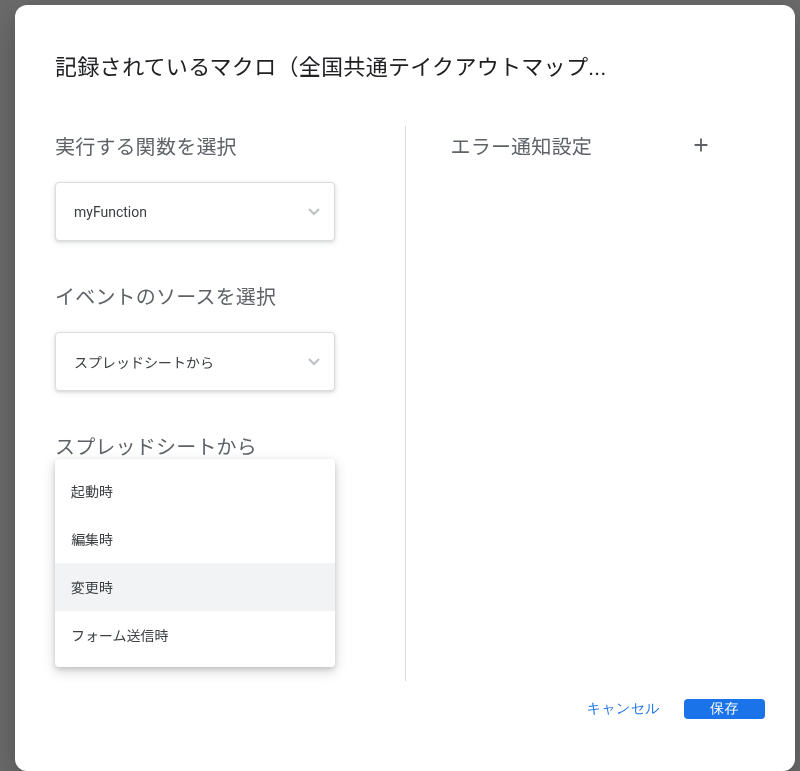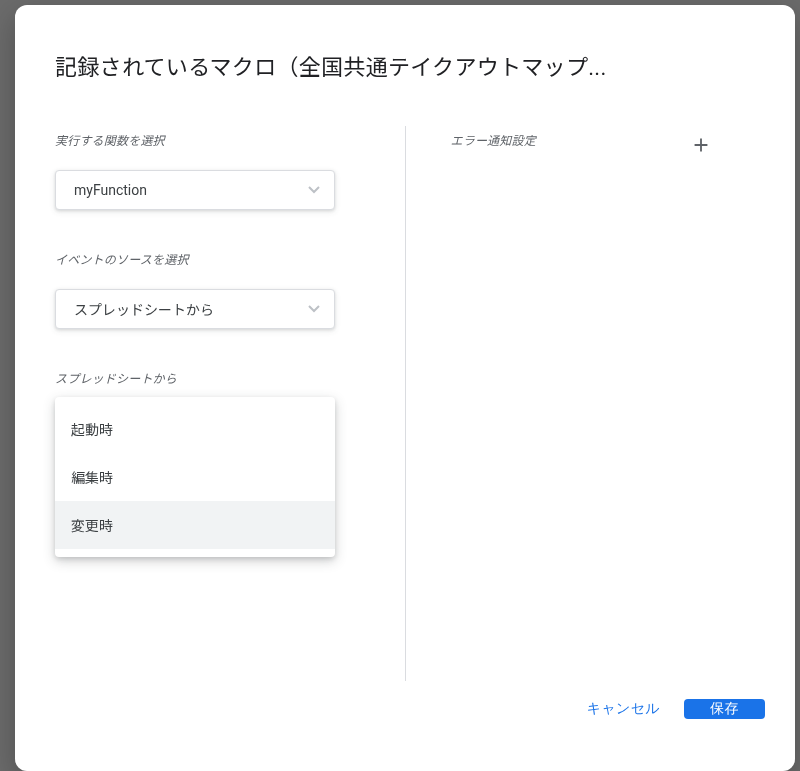--- a/index.html
+++ b/index.html
@@ -57,25 +57,24 @@
     }
     .right-panel {
       flex: 1 1 50%;
       padding-left: 45px;
       position: relative;
     }
     .field-group {
       margin-bottom: 40px;
     }
     .field-label {
-      font-size: 12px;
+      font-size: 20px;
       color: #5f6368;
       margin-bottom: 22px;
       letter-spacing: 0.2px;
-      font-style: italic;
     }
     .right-header {
       display: flex;
       align-items: flex-start;
       justify-content: space-between;
     }
     .right-header .field-label {
       margin-bottom: 0;
     }
     .add-btn {
@@ -91,21 +90,21 @@
       margin-right: 40px;
     }
     .add-btn svg {
       width: 22px;
       height: 22px;
     }
     .select-box {
       background: #fff;
       border: 1px solid #dadce0;
       border-radius: 4px;
-      height: 40px;
+      height: 59px;
       display: flex;
       align-items: center;
       justify-content: space-between;
       padding: 0 14px 0 18px;
       cursor: pointer;
       box-shadow: 0 1px 3px rgba(60,64,67,0.15), 0 2px 6px rgba(60,64,67,0.1);
       font-size: 14px;
       color: #3c4043;
       width: 280px;
       max-width: 100%;
@@ -209,20 +208,21 @@
           </span>
         </div>
       </div>
 
       <div class="field-group dropdown-open-wrap">
         <div class="field-label">スプレッドシートから</div>
         <div class="dropdown-menu">
           <div class="dropdown-item">起動時</div>
           <div class="dropdown-item">編集時</div>
           <div class="dropdown-item hovered">変更時</div>
+          <div class="dropdown-item">フォーム送信時</div>
         </div>
       </div>
 
     </div>
 
     <div class="divider"></div>
 
     <div class="right-panel">
 
       <div class="right-header">

